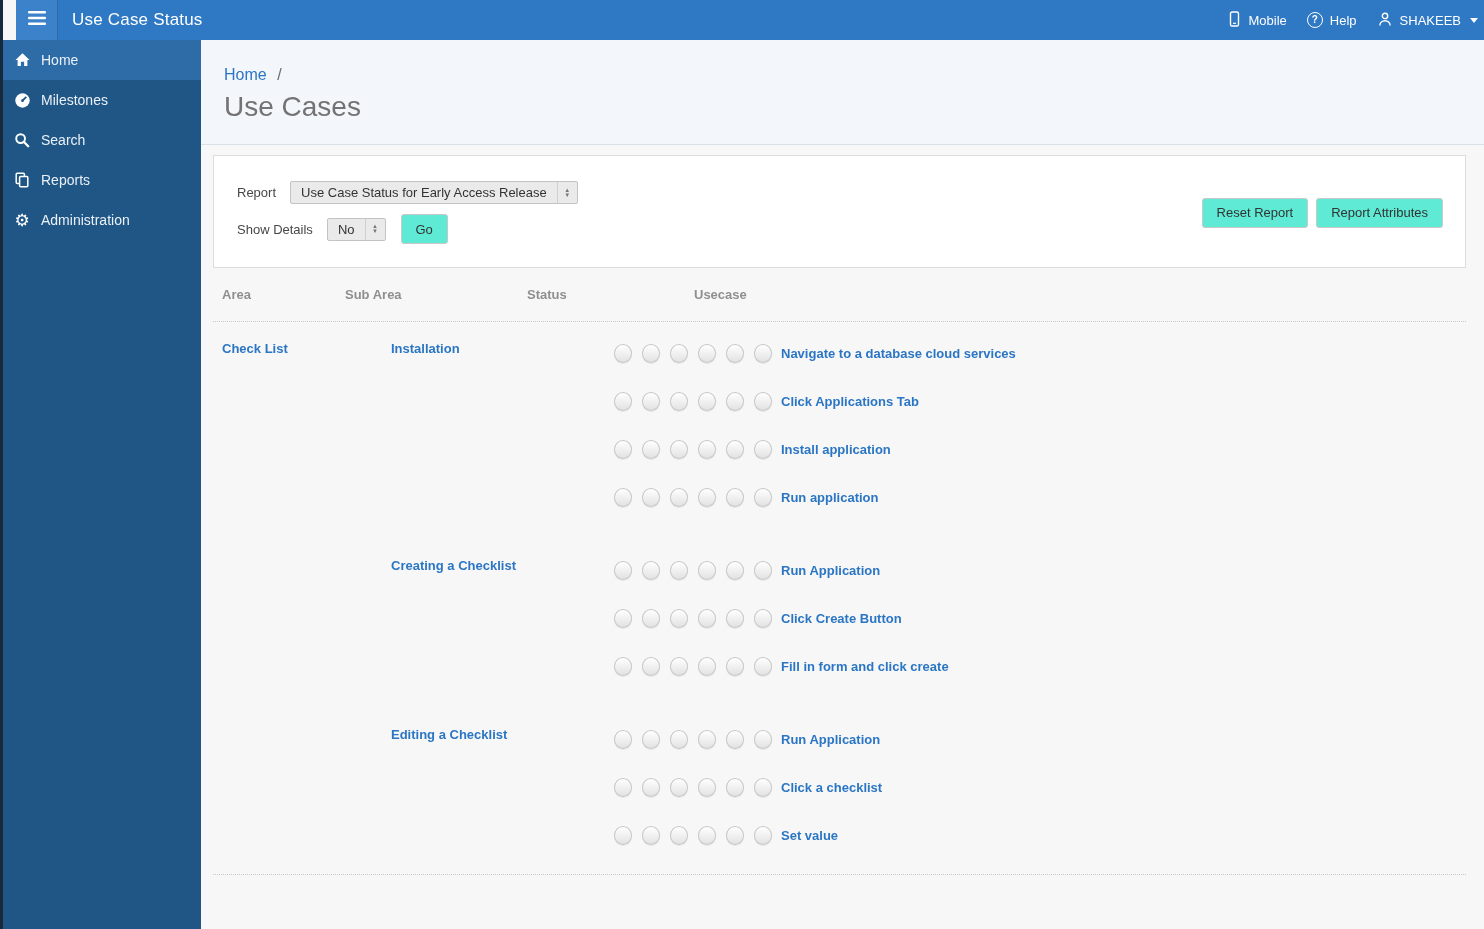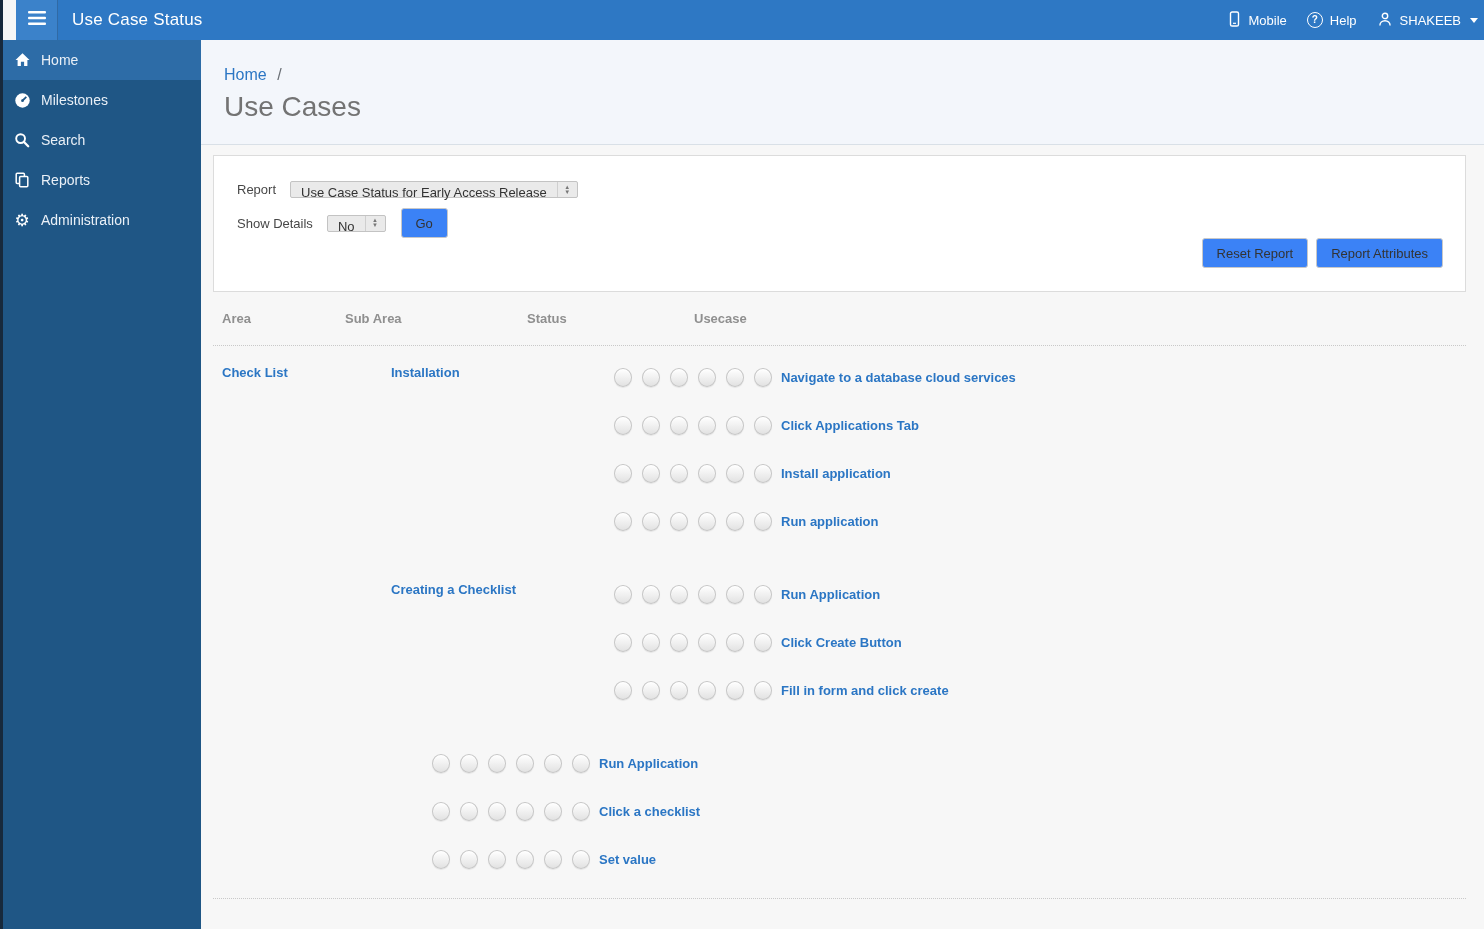--- a/index.html
+++ b/index.html
@@ -35,30 +35,30 @@
   
   .main{position:absolute;left:201px;top:40px;right:0;bottom:0;background:var(--content);}
   .page-header{background:var(--band);border-bottom:1px solid var(--band-border);padding:26px 0 21px 23px;}
   .breadcrumb{font-size:16px;margin-bottom:7px;}
   .breadcrumb a{color:var(--link);text-decoration:none;cursor:pointer;}
   .breadcrumb .sep{color:#6b7076;margin-left:6px;}
   .page-title{font-size:28px;line-height:32px;color:#737373;font-weight:400;}
   
   .content{padding-top:10px;}
   .panel{background:#fff;border:1px solid #dcdcdc;margin:0 18px 0 12px;padding:25px 22px 23px 23px;
-    display:flex;align-items:flex-start;flex-direction:column;}
+    display:flex;align-items:flex-start;}
   .form-row{display:flex;align-items:center;margin-bottom:10px;}
   .form-row:last-child{margin-bottom:0;}
   .form-label{font-size:13px;color:#474747;margin-right:14px;white-space:nowrap;}
   .select{display:inline-flex;align-items:stretch;background:#eaeaea;border:1px solid #c3c3c3;border-radius:2px;
-    height:17px;font-size:13px;color:#333;cursor:pointer;}
+    height:23px;font-size:13px;color:#333;cursor:pointer;}
   .select .val{padding:3px 10px 0 10px;white-space:nowrap;}
   .select .spinner{width:20px;border-left:1px solid #cfcfcf;display:flex;flex-direction:column;
     align-items:center;justify-content:center;color:#777;font-size:6px;line-height:5px;}
-  .btn{background:#3b82f6;border:1px solid #c8c8c8;border-radius:3px;font-size:13px;color:#333;
+  .btn{background:#5eead4;border:1px solid #c8c8c8;border-radius:3px;font-size:13px;color:#333;
     height:30px;padding:0 14px;display:inline-flex;align-items:center;cursor:pointer;white-space:nowrap;}
   .go-btn{margin-left:15px;}
   .panel-buttons{margin-left:auto;display:flex;gap:8px;align-self:center;}
   
   .table-headers{display:flex;margin:0 18px 0 12px;padding:19px 0 19px 9px;
     font-size:13px;font-weight:bold;color:#8f8f8f;border-bottom:1px dotted #c9c9c9;}
   .h-area{width:123px;}
   .h-subarea{width:182px;}
   .h-status{width:167px;}
   .h-usecase{flex:1;}
@@ -299,20 +299,21 @@
                     <span class="circle"></span>
                     <span class="circle"></span>
                     <span class="circle"></span>
                     <span class="circle"></span>
                   </span>
                   <a class="blue-link">Fill in form and click create</a>
                 </div>
               </div>
             </div>
             <div class="group">
+              <div class="subarea-col"><a class="blue-link">Editing a Checklist</a></div>
               <div class="rows-col">
                 <div class="uc-row">
                   <span class="circles">
                     <span class="circle"></span>
                     <span class="circle"></span>
                     <span class="circle"></span>
                     <span class="circle"></span>
                     <span class="circle"></span>
                     <span class="circle"></span>
                   </span>

